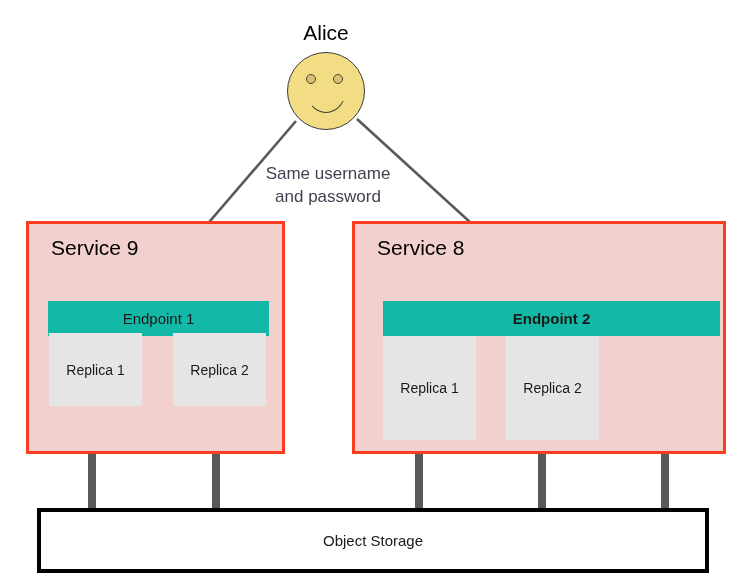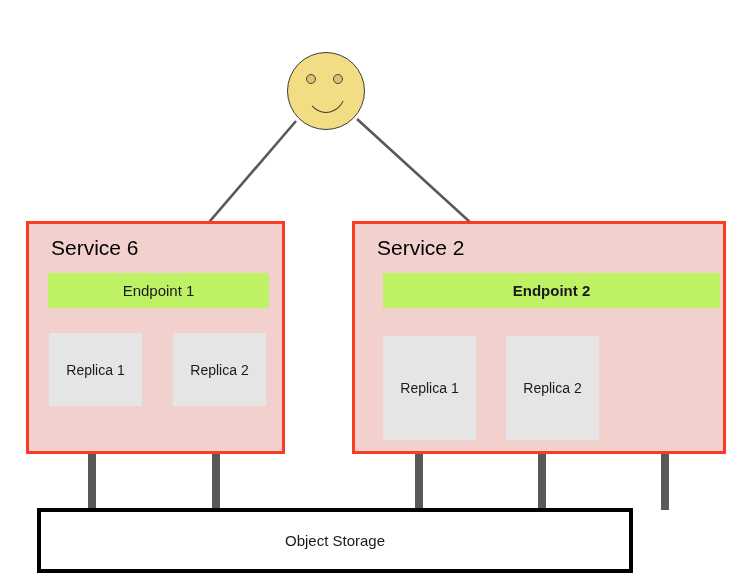--- a/index.html
+++ b/index.html
@@ -98,27 +98,28 @@
     position: absolute;
     left: 22px;
     top: 12px;
     font-size: 21px;
     color: #000000;
     white-space: nowrap;
   }
   
   .endpoint {
     position: absolute;
-    background: #bef264;
+    background: #14b8a6;
     color: #1a1a1a;
     font-size: 15px;
     display: flex;
     align-items: center;
     justify-content: center;
     box-sizing: border-box;
+    margin-top: 28px;
   }
   #endpoint-1 { left: 19px; top: 49px; width: 221px; height: 35px; }
   #endpoint-2 { left: 28px; top: 49px; width: 337px; height: 35px; font-weight: bold; }
   
   .replica {
     position: absolute;
     background: #e5e5e5;
     color: #1a1a1a;
     font-size: 14px;
     display: flex;
@@ -130,76 +131,81 @@
   .connector {
     position: absolute;
     width: 8px;
     background: #595959;
   }
   
   #object-storage {
     position: absolute;
     left: 37px;
     top: 508px;
-    width: 596px;
+    width: 672px;
     height: 65px;
     background: #ffffff;
     border: 4px solid #000000;
     box-sizing: border-box;
     display: flex;
     align-items: center;
     justify-content: center;
     font-size: 15px;
     color: #1a1a1a;
   }
 </style>
 </head>
 <body>
 
 <div id="canvas">
 
+  <div class="actor-label">Alice</div>
   <div class="actor-face">
     <div class="eye left"></div>
     <div class="eye right"></div>
     <div class="mouth"></div>
   </div>
 
   <svg id="arrows" viewBox="0 0 751 588">
     <defs>
       <marker id="arrowhead" markerWidth="10" markerHeight="8" refX="9" refY="4" orient="auto" markerUnits="strokeWidth">
         <path d="M0,0 L10,4 L0,8 L2.6,4 Z" fill="#595959"></path>
       </marker>
     </defs>
     <line x1="296" y1="121" x2="168" y2="270" stroke="#595959" stroke-width="2.6" marker-end="url(#arrowhead)"></line>
     <line x1="357" y1="119" x2="517" y2="265" stroke="#595959" stroke-width="2.6" marker-end="url(#arrowhead)"></line>
   </svg>
 
+  <div class="caption">
+    <div>Same username</div>
+    <div>and password</div>
+  </div>
 
   <div class="connector" style="left:88px;  top:300px; height:36px;"></div>
   <div class="connector" style="left:212px; top:300px; height:36px;"></div>
 
   <div class="connector" style="left:415px; top:300px; height:38px;"></div>
   <div class="connector" style="left:538px; top:300px; height:38px;"></div>
   <div class="connector" style="left:661px; top:300px; height:38px;"></div>
 
   <div class="connector" style="left:88px;  top:398px; height:112px;"></div>
   <div class="connector" style="left:212px; top:398px; height:112px;"></div>
   <div class="connector" style="left:415px; top:430px; height:80px;"></div>
   <div class="connector" style="left:538px; top:430px; height:80px;"></div>
   <div class="connector" style="left:661px; top:430px; height:80px;"></div>
 
   <div class="service-box" id="service-1">
-    <div class="service-title">Service 6</div>
+    <div class="service-title">Service 9</div>
     <div class="endpoint" id="endpoint-1">Endpoint 1</div>
     <div class="replica" style="left:20px;  top:109px; width:93px; height:73px;">Replica 1</div>
     <div class="replica" style="left:144px; top:109px; width:93px; height:73px;">Replica 2</div>
   </div>
 
   <div class="service-box" id="service-2">
-    <div class="service-title">Service 2</div>
+    <div class="service-title">Service 8</div>
     <div class="endpoint" id="endpoint-2">Endpoint 2</div>
     <div class="replica" style="left:28px;  top:112px; width:93px; height:104px;">Replica 1</div>
     <div class="replica" style="left:151px; top:112px; width:93px; height:104px;">Replica 2</div>
   </div>
 
   <div id="object-storage">Object Storage</div>
 
 </div>
 
 </body></html>

